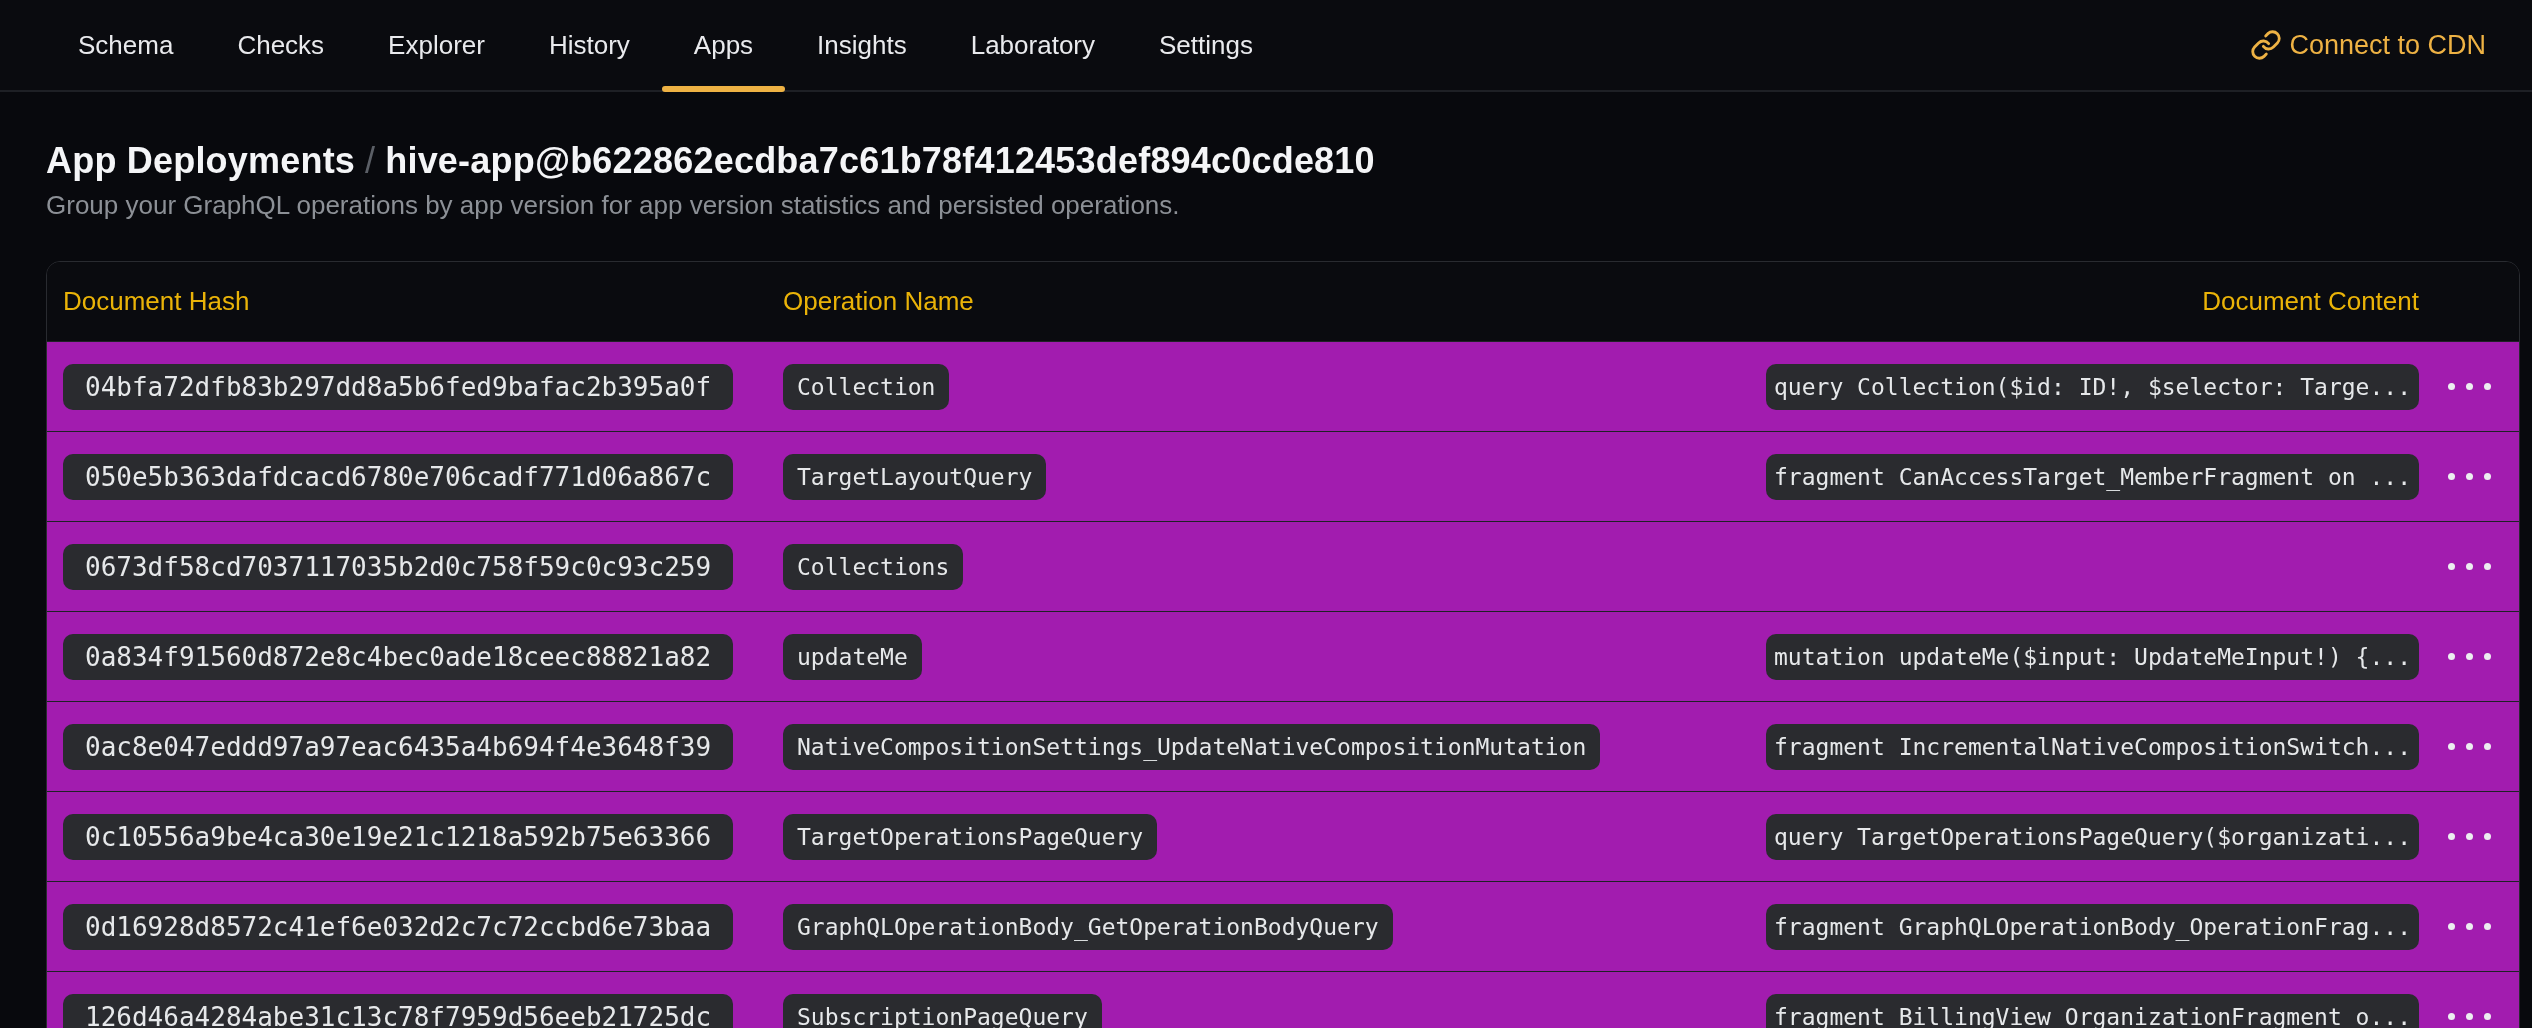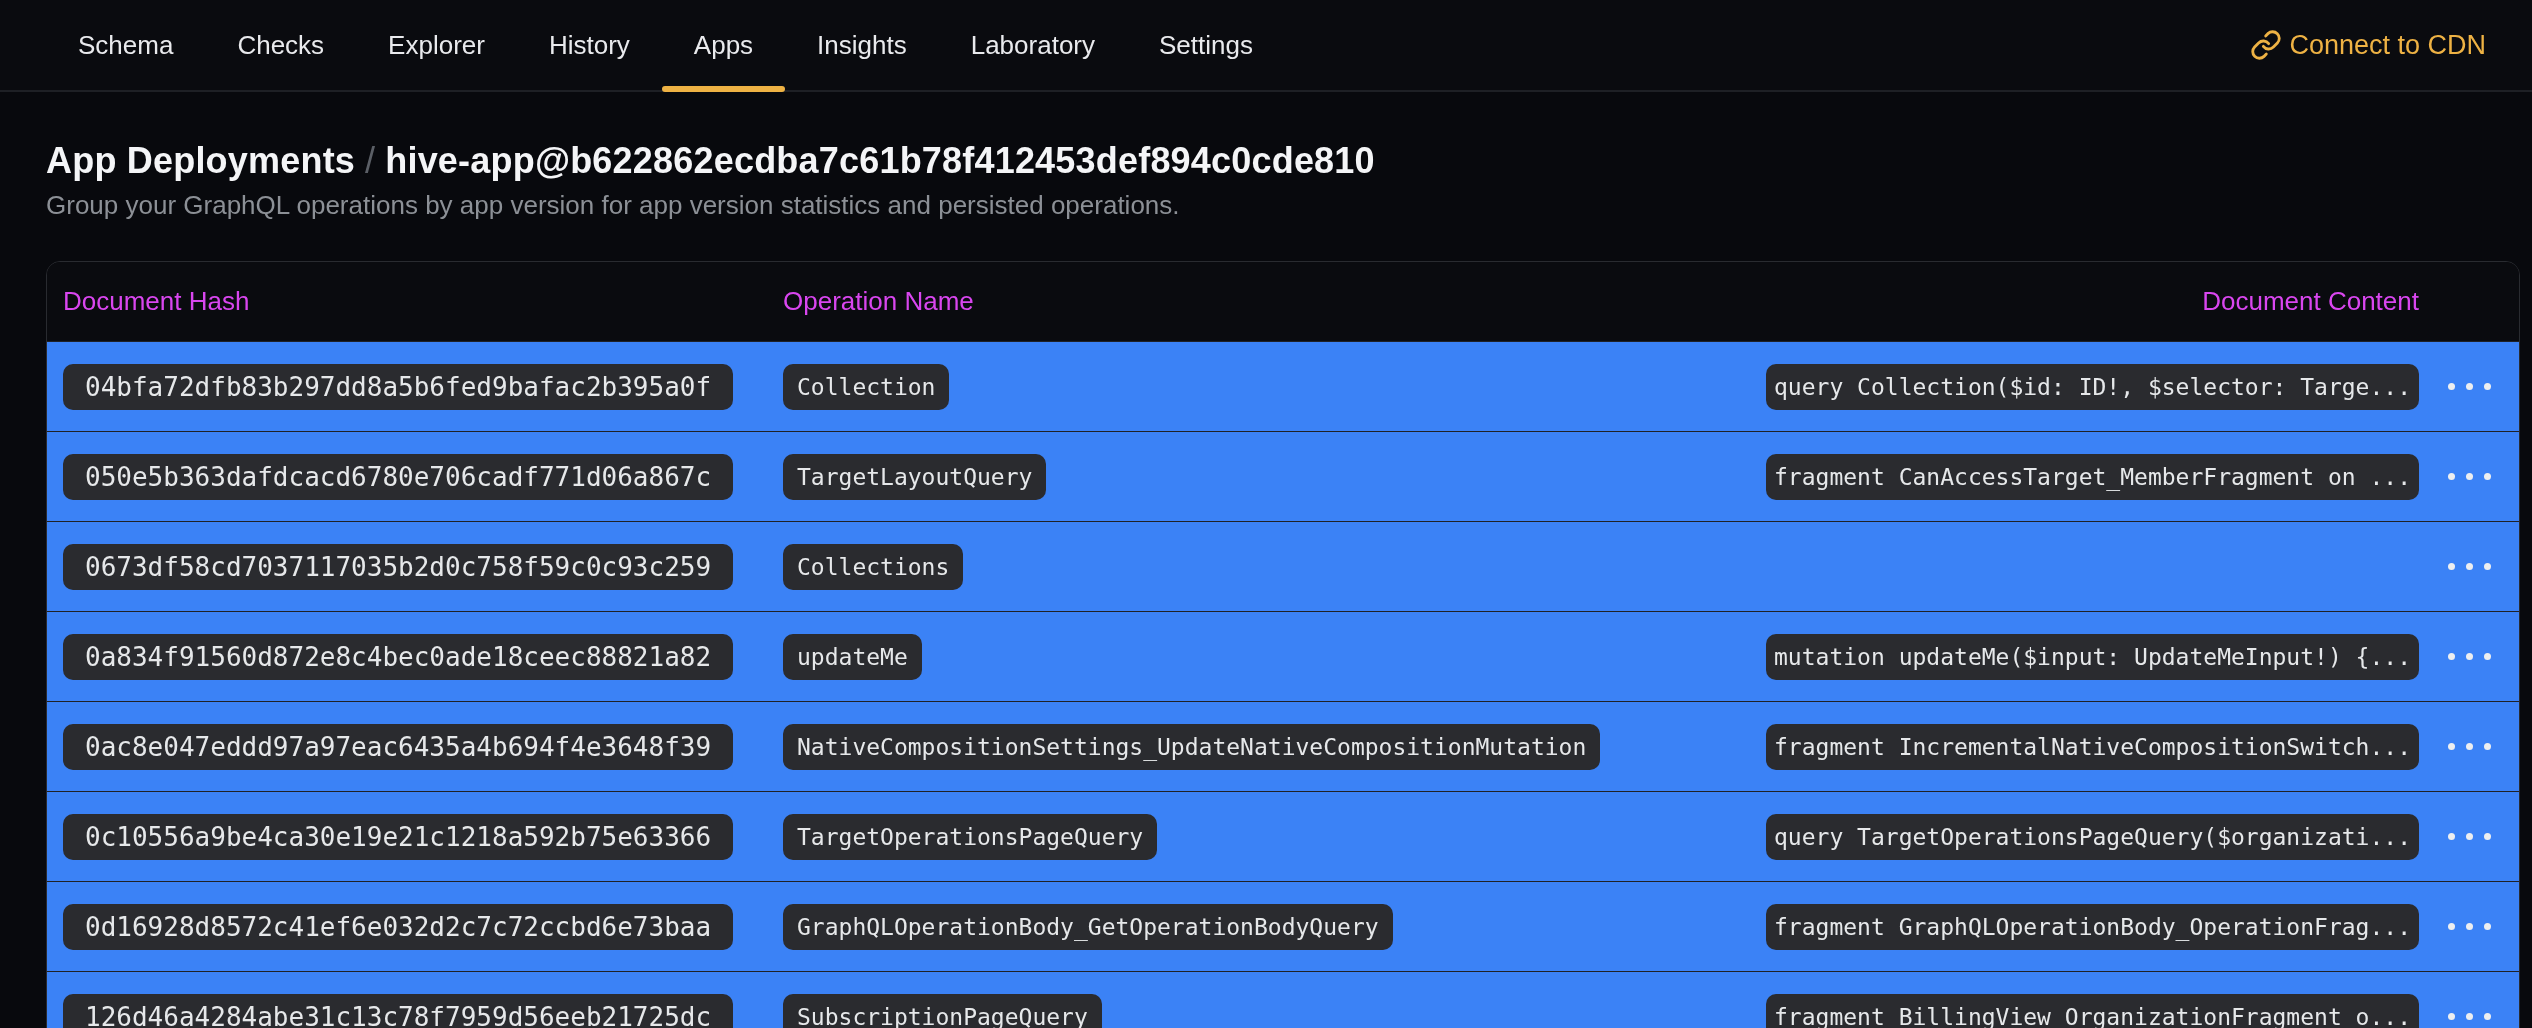--- a/index.html
+++ b/index.html
@@ -52,26 +52,26 @@
     background:#0a0b0f;
   }
   .grid-row {
     display:grid;
     grid-template-columns:720px 948px 1fr 100px;
     align-items:center;
     padding-left:16px;
   }
   .thead { height:79px; background:#0a0b0f; }
   .th {
-    font-size:26px; color:#d946ef; font-weight:400; white-space:nowrap;
+    font-size:26px; color:#eab308; font-weight:400; white-space:nowrap;
   }
   .th.right { grid-column:3; justify-self:end; }
   .trow {
     height:90px;
-    background:#3b82f6;
+    background:#a21caf;
     border-top:1px solid #1f2126;
   }
   .pill {
     display:inline-block;
     background:#2a2b2f;
     border-radius:10px;
     color:#e6e8ea;
     font-family:"DejaVu Sans Mono", monospace;
     white-space:nowrap;
     overflow:hidden;

